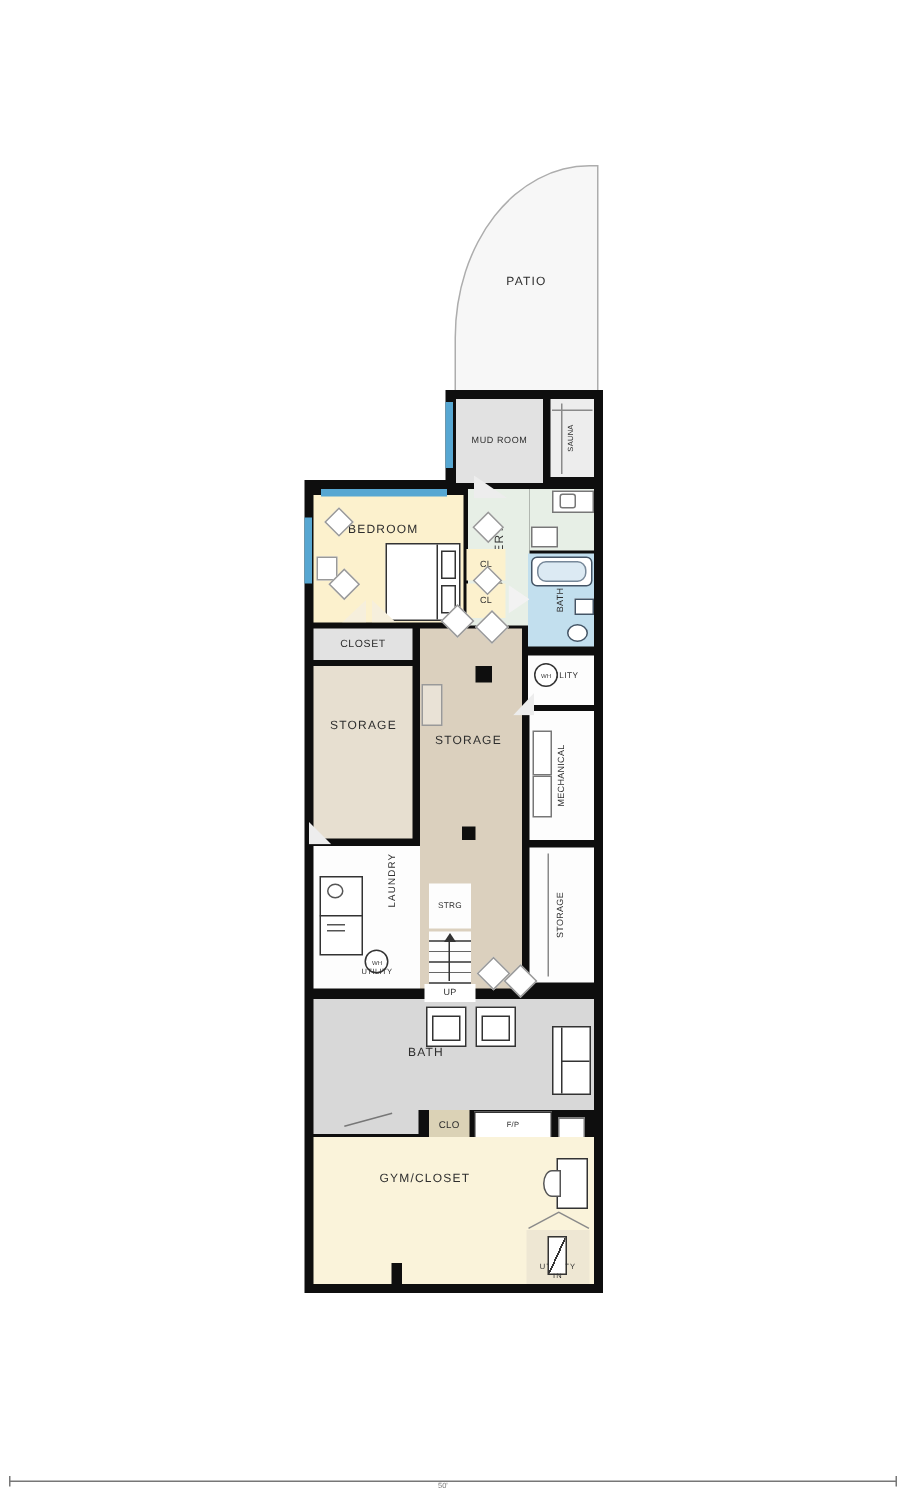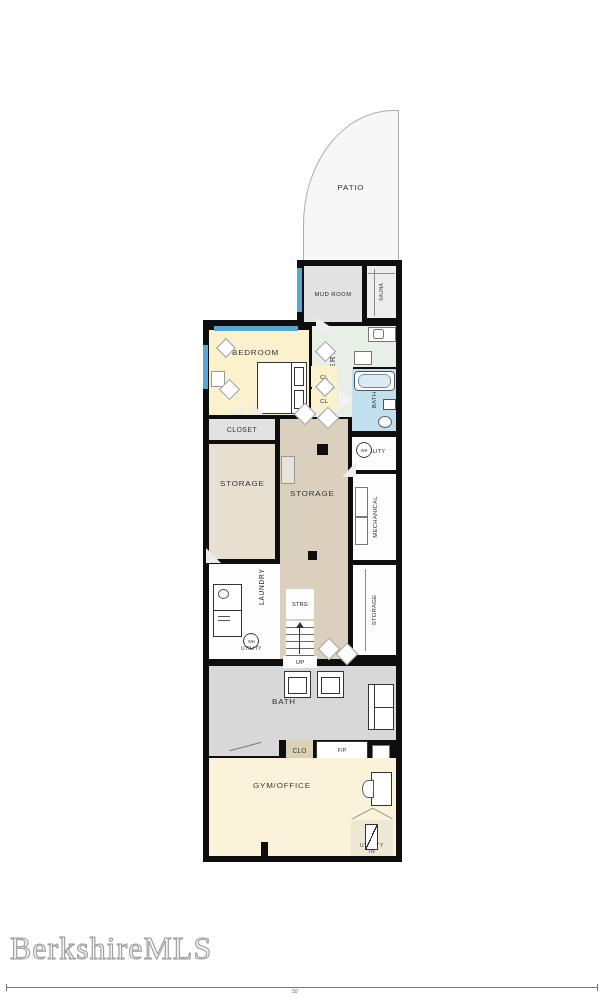--- a/index.html
+++ b/index.html
@@ -167,21 +167,21 @@
   <div class="abs" style="left:229px;top:746px;width:33px;height:1px;background:#777;transform:rotate(-15deg);"></div>
   <div class="room xs c-khaki" style="left:286px;top:740px;width:27px;height:20px;">
     <span style="font-size:6.5px;">CLO</span>
   </div>
   <div class="room xs" style="left:316px;top:741px;width:50px;height:16px;background:#fff;border:1px solid #333;">
     <span style="font-size:5px;">F/P</span>
   </div>
   <div class="fixture" style="left:372px;top:745px;width:16px;height:12px;"></div>
 
   <div class="room c-gym" style="left:209px;top:758px;width:187px;height:98px;"></div>
-  <span class="lbl-abs" style="left:253px;top:781px;">GYM/OFFICE</span>
+  <span class="lbl-abs" style="left:253px;top:781px;">GYM/CLOSET</span>
   <div class="icon-border" style="left:371px;top:772px;width:19px;height:32px;"></div>
   <div class="fixture" style="left:362px;top:780px;width:10px;height:16px;border-radius:50% 0 0 50%;border-color:#555;"></div>
   <div class="col" style="left:261px;top:842px;width:7px;height:15px;"></div>
 
   <div class="room" style="left:351px;top:820px;width:42px;height:36px;background:#eee7d3;flex-direction:column;justify-content:flex-end;padding-bottom:2px;box-sizing:border-box;">
     <span style="font-size:5px;">UTILITY</span>
     <span style="font-size:5px;">IN</span>
   </div>
   <div class="icon-border" style="left:365px;top:824px;width:11px;height:24px;background:linear-gradient(to bottom right,#fff 47%,#333 47%,#333 53%,#fff 53%);"></div>
   <div class="line" style="left:351px;top:813px;width:23px;height:1px;transform:rotate(-28deg);"></div>
@@ -193,19 +193,18 @@
   <div class="diamond" style="left:318px;top:344px;width:13px;height:13px;"></div>
   <div class="diamond" style="left:318px;top:380px;width:12px;height:12px;"></div>
   <div class="tri" style="left:339px;top:390px;width:14px;height:19px;clip-path:polygon(0 0,100% 50%,0 100%);background:#f2f2f2;"></div>
   <div class="diamond" style="left:297px;top:406px;width:14px;height:14px;"></div>
   <div class="diamond" style="left:320px;top:410px;width:14px;height:14px;"></div>
   <div class="tri" style="left:342px;top:462px;width:14px;height:15px;clip-path:polygon(100% 0,100% 100%,0 100%);"></div>
   <div class="tri" style="left:206px;top:548px;width:15px;height:15px;clip-path:polygon(0 0,100% 100%,0 100%);"></div>
   <div class="diamond" style="left:321px;top:641px;width:14px;height:14px;"></div>
   <div class="diamond" style="left:339px;top:646px;width:14px;height:14px;"></div>
 
-  <div class="watermark">BerkshireMLS</div>
   <div class="scaleline"></div>
   <div class="scaletick" style="left:6px;"></div>
   <div class="scaletick" style="left:597px;"></div>
   <div class="scalelabel">50'</div>
 
 </div>
 
 </body></html>

